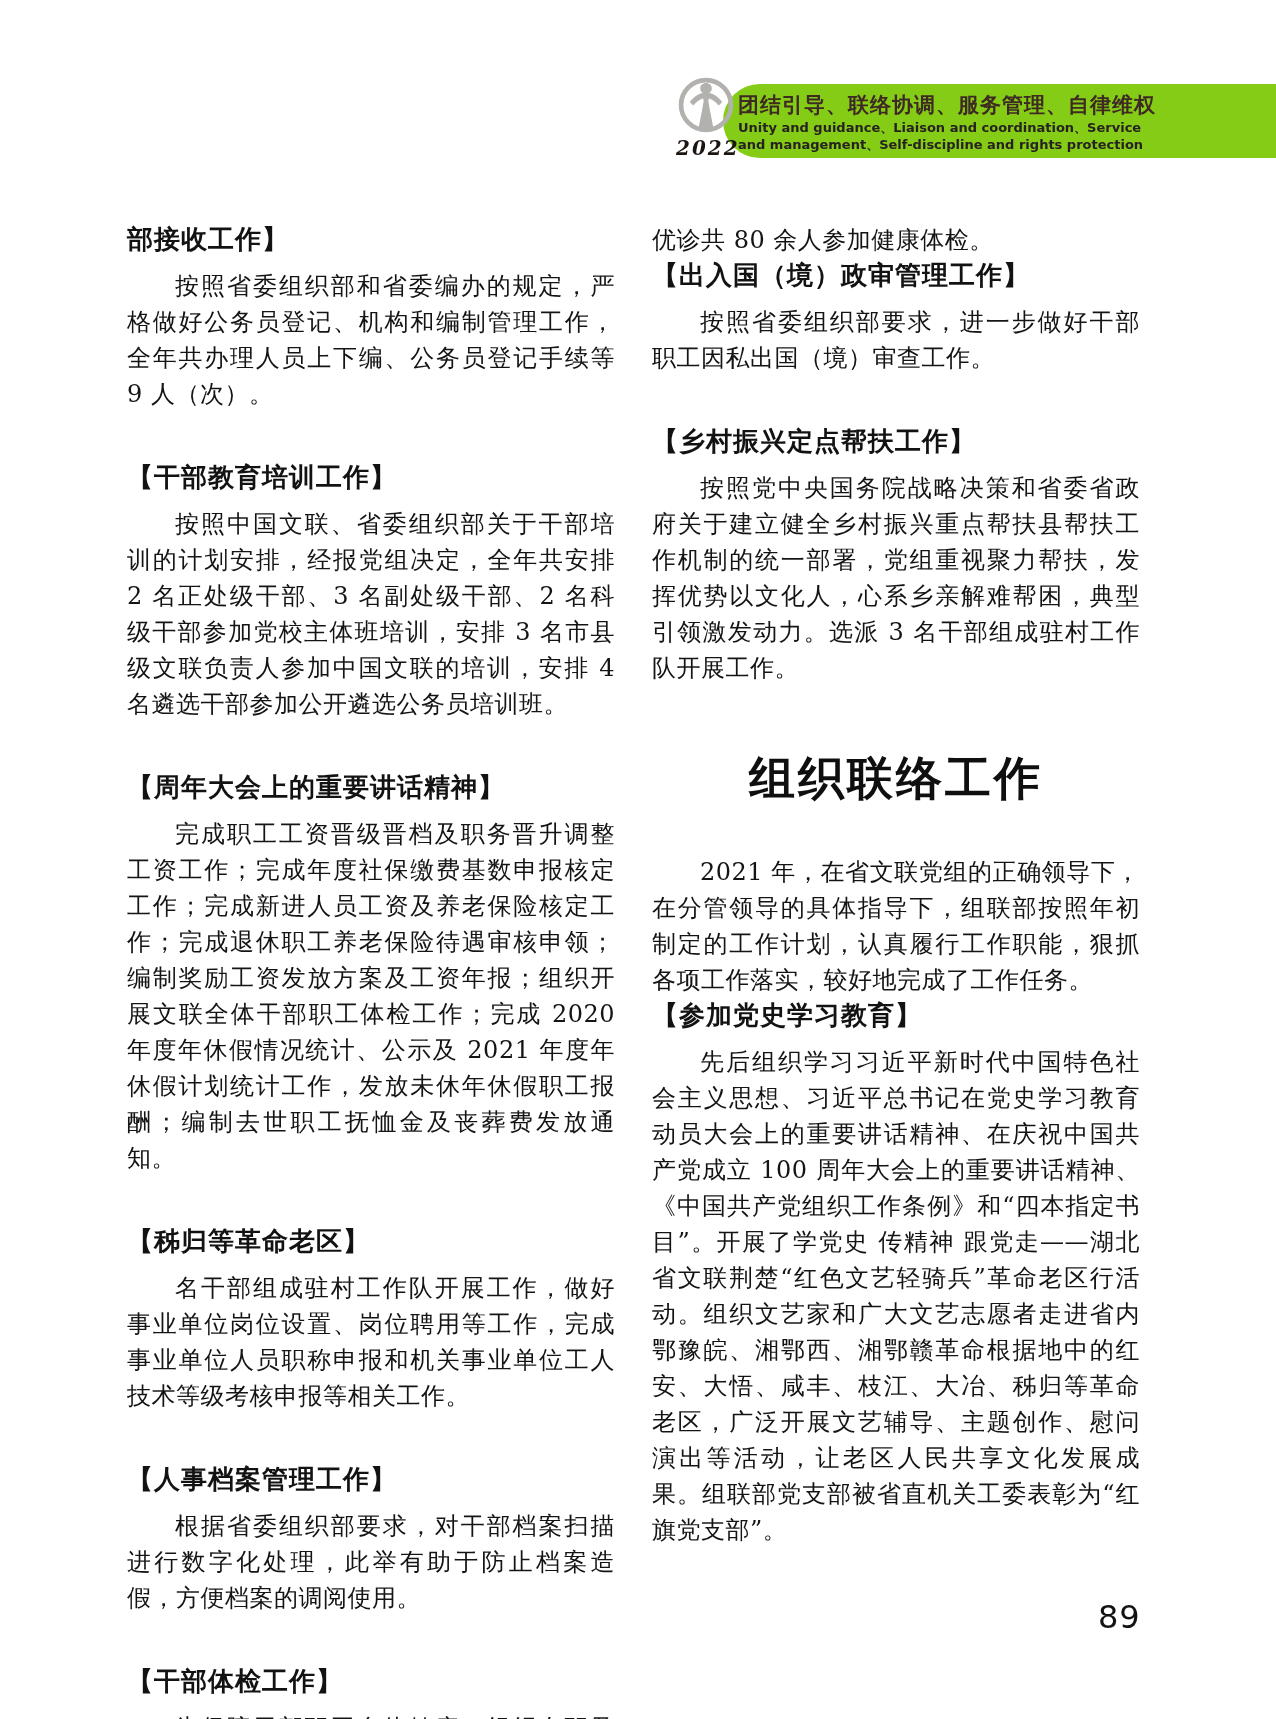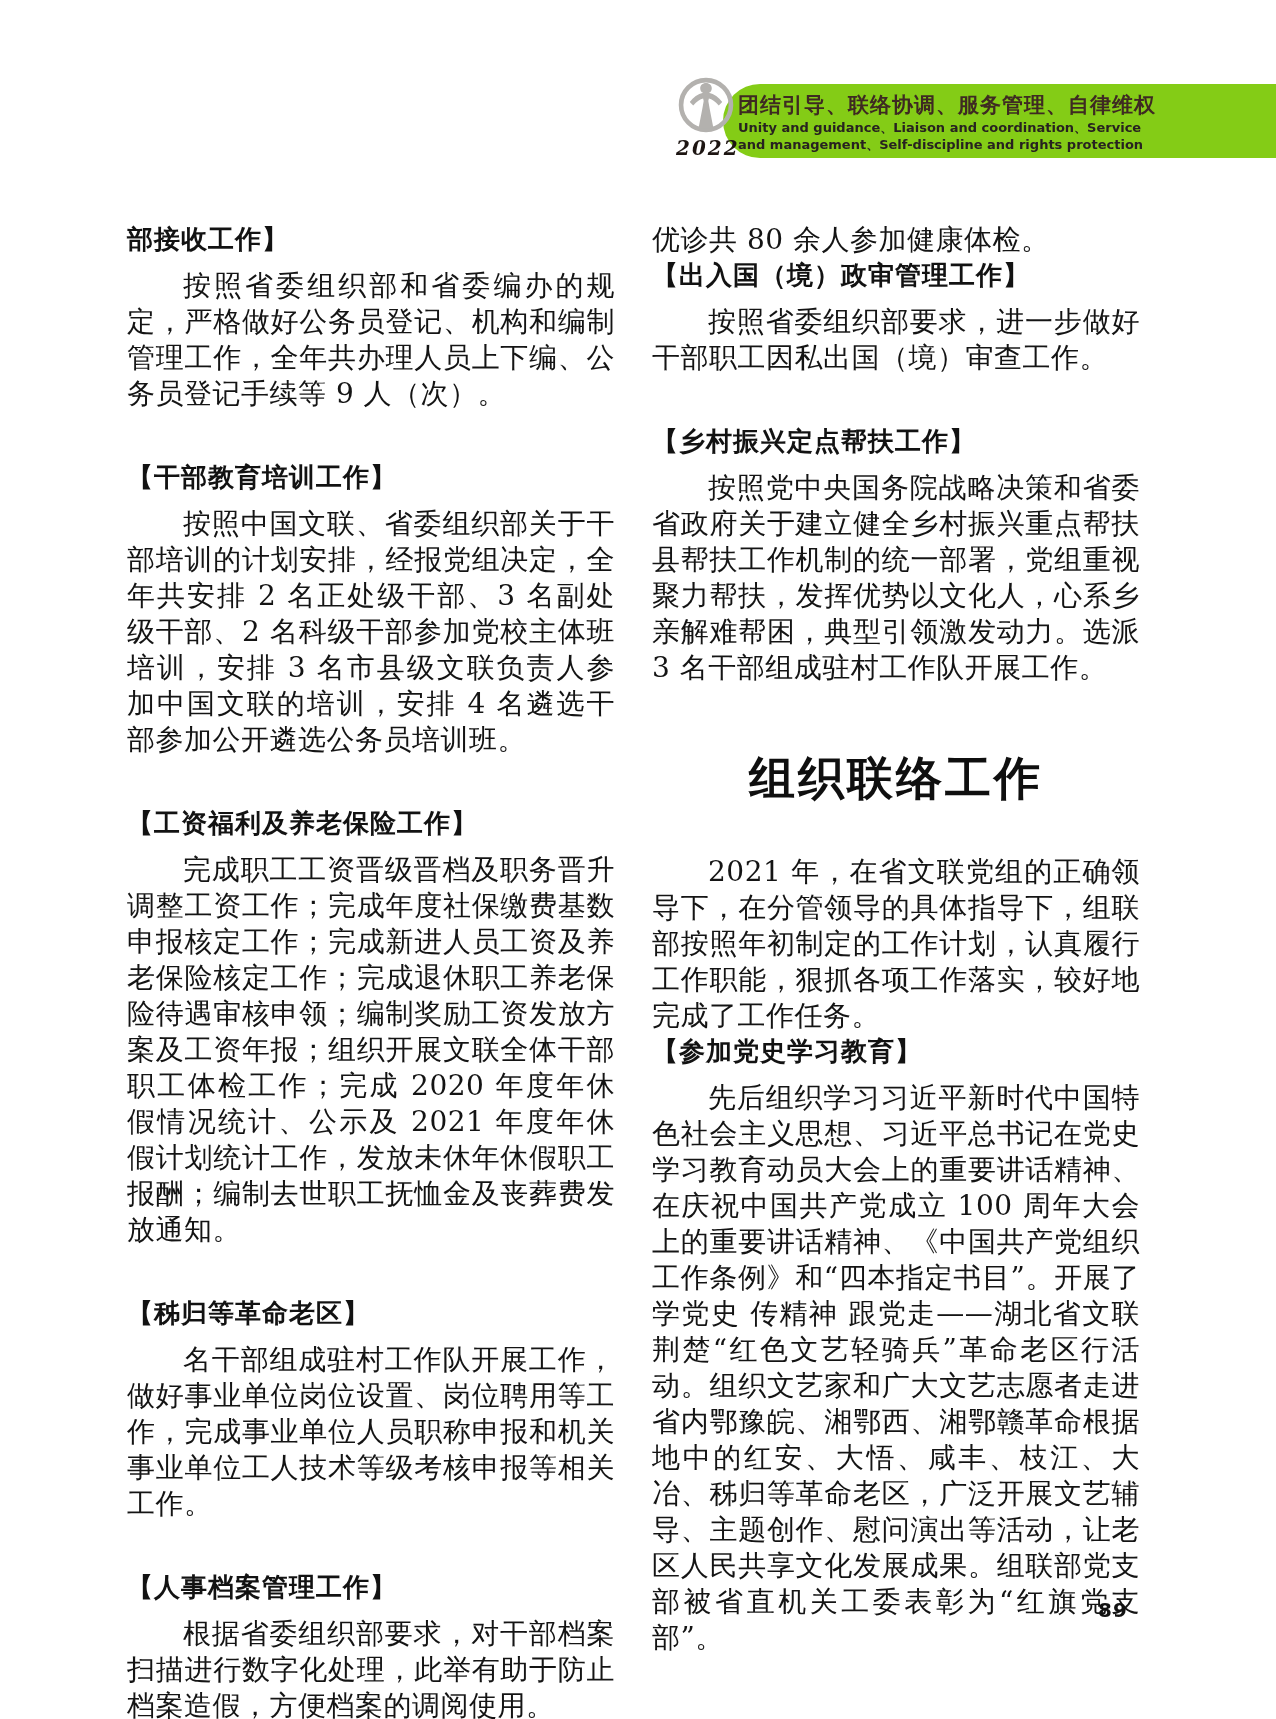--- a/index.html
+++ b/index.html
@@ -46,37 +46,37 @@
   .sec{margin:0 0 48px 0;}
   .sec-heading{
     margin:0 0 12px 0;
     font-size:26px;font-weight:700;color:#121212;
     line-height:34px;letter-spacing:1px;
     font-family:"DejaVu Sans",sans-serif;
   }
   .body-p{
     margin:0;
     font-family:"DejaVu Serif","Liberation Serif",serif;
-    font-size:28px;color:#141414;
+    font-size:24px;color:#141414;
     line-height:36px;
     text-align:justify;
     text-indent:2em;
     letter-spacing:0.5px;
   }
   .body-p.no-indent{text-indent:0;}
   .chapter-title{
     margin:66px 0 50px 0;
     font-size:46px;font-weight:700;color:#0f0f0f;
     text-align:center;letter-spacing:3px;line-height:52px;
     font-family:"DejaVu Sans",sans-serif;
   }
   
   .page-number{
     position:absolute;left:1098px;top:1598px;
-    font-size:20px;font-weight:700;color:#121212;
+    font-size:32px;font-weight:400;color:#121212;
     font-family:"DejaVu Sans",sans-serif;letter-spacing:1px;
   }
 </style>
 </head>
 <body>
 
 <div class="page">
 
   <div class="logo-wrap">
     <svg width="58" height="58" viewBox="0 0 100 100">
@@ -95,21 +95,21 @@
   <div class="col col-left">
     <div class="sec">
       <h3 class="sec-heading">部接收工作】</h3>
       <p class="body-p">按照省委组织部和省委编办的规定，严格做好公务员登记、机构和编制管理工作，全年共办理人员上下编、公务员登记手续等 9 人（次）。</p>
     </div>
     <div class="sec">
       <h3 class="sec-heading">【干部教育培训工作】</h3>
       <p class="body-p">按照中国文联、省委组织部关于干部培训的计划安排，经报党组决定，全年共安排 2 名正处级干部、3 名副处级干部、2 名科级干部参加党校主体班培训，安排 3 名市县级文联负责人参加中国文联的培训，安排 4 名遴选干部参加公开遴选公务员培训班。</p>
     </div>
     <div class="sec">
-      <h3 class="sec-heading">【工资福利及养老保险工作】</h3>
+      <h3 class="sec-heading">【周年大会上的重要讲话精神】</h3>
       <p class="body-p">完成职工工资晋级晋档及职务晋升调整工资工作；完成年度社保缴费基数申报核定工作；完成新进人员工资及养老保险核定工作；完成退休职工养老保险待遇审核申领；编制奖励工资发放方案及工资年报；组织开展文联全体干部职工体检工作；完成 2020 年度年休假情况统计、公示及 2021 年度年休假计划统计工作，发放未休年休假职工报酬；编制去世职工抚恤金及丧葬费发放通知。</p>
     </div>
     <div class="sec">
       <h3 class="sec-heading">【秭归等革命老区】</h3>
       <p class="body-p">名干部组成驻村工作队开展工作，做好事业单位岗位设置、岗位聘用等工作，完成事业单位人员职称申报和机关事业单位工人技术等级考核申报等相关工作。</p>
     </div>
     <div class="sec">
       <h3 class="sec-heading">【人事档案管理工作】</h3>
       <p class="body-p">根据省委组织部要求，对干部档案扫描进行数字化处理，此举有助于防止档案造假，方便档案的调阅使用。</p>
     </div>

